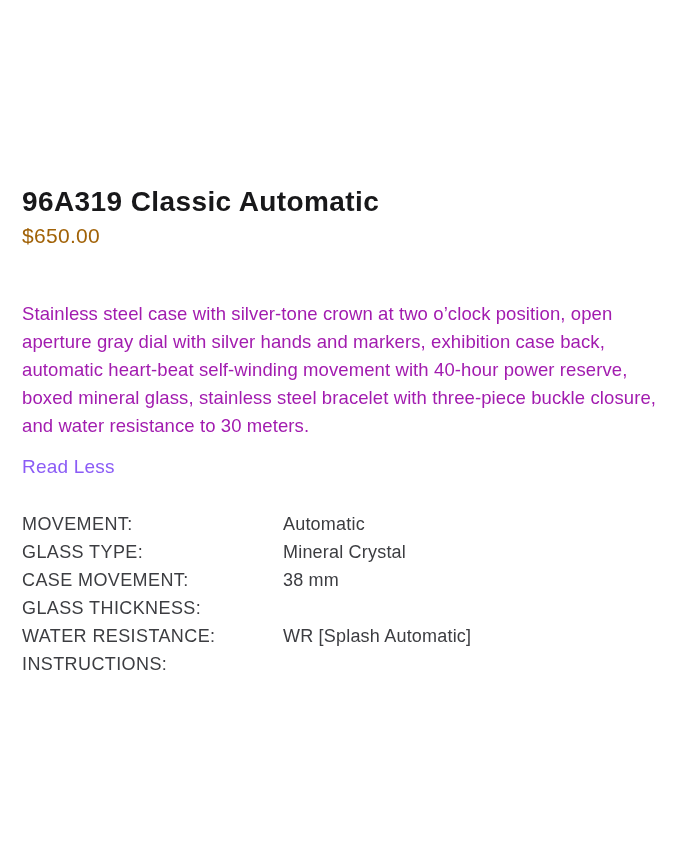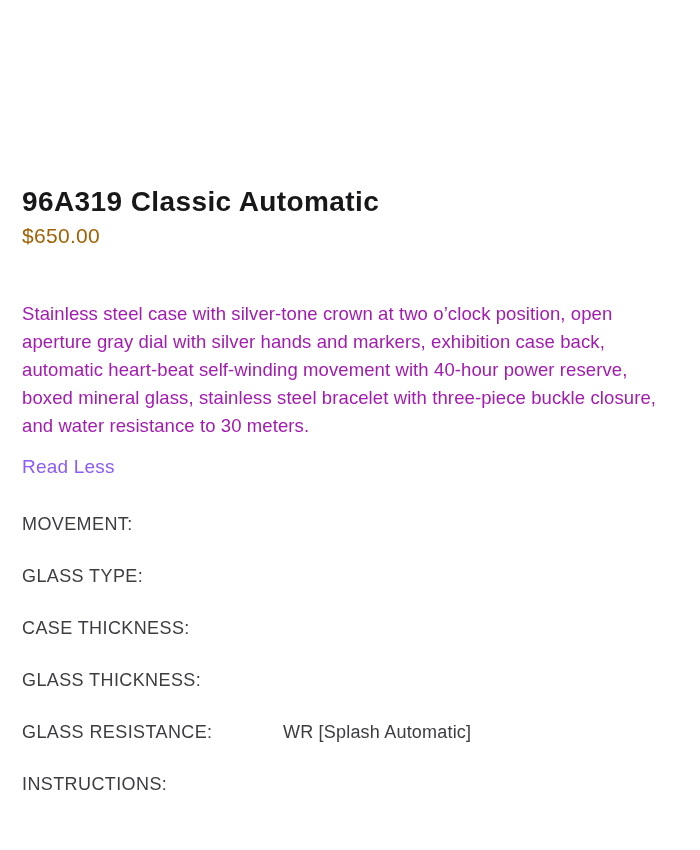--- a/index.html
+++ b/index.html
@@ -49,21 +49,20 @@
   }
   .specs {
     margin-top: 32px;
   }
   .spec-row {
     display: flex;
     align-items: baseline;
     line-height: 28px;
     font-size: 18px;
     color: #3c3d41;
-    margin-top: 24px;
   }
   .spec-label {
     flex: 0 0 261px;
     letter-spacing: 0.4px;
   }
   .spec-value {
     flex: 1 1 auto;
     letter-spacing: 0.2px;
   }
 </style>
@@ -77,36 +76,39 @@
   <div class="product-price">$650.00</div>
 
   <p class="product-description">Stainless steel case with silver-tone crown at two o’clock position, open aperture gray dial with silver hands and markers, exhibition case back, automatic heart-beat self-winding movement with 40-hour power reserve, boxed mineral glass, stainless steel bracelet with three-piece buckle closure, and water resistance to 30 meters.</p>
 
   <a class="read-toggle">Read Less</a>
 
   <div class="specs">
 
       <div class="spec-row">
         <span class="spec-label">MOVEMENT:</span>
+        <span class="spec-value">Automatic</span>
       </div>
 
       <div class="spec-row">
         <span class="spec-label">GLASS TYPE:</span>
+        <span class="spec-value">Mineral Crystal</span>
       </div>
 
       <div class="spec-row">
-        <span class="spec-label">CASE THICKNESS:</span>
+        <span class="spec-label">CASE MOVEMENT:</span>
+        <span class="spec-value">38 mm</span>
       </div>
 
       <div class="spec-row">
         <span class="spec-label">GLASS THICKNESS:</span>
       </div>
 
       <div class="spec-row">
-        <span class="spec-label">GLASS RESISTANCE:</span>
+        <span class="spec-label">WATER RESISTANCE:</span>
         <span class="spec-value">WR [Splash Automatic]</span>
       </div>
 
       <div class="spec-row">
         <span class="spec-label">INSTRUCTIONS:</span>
         <span class="spec-value"></span>
       </div>
     </div>
 
 </div>

